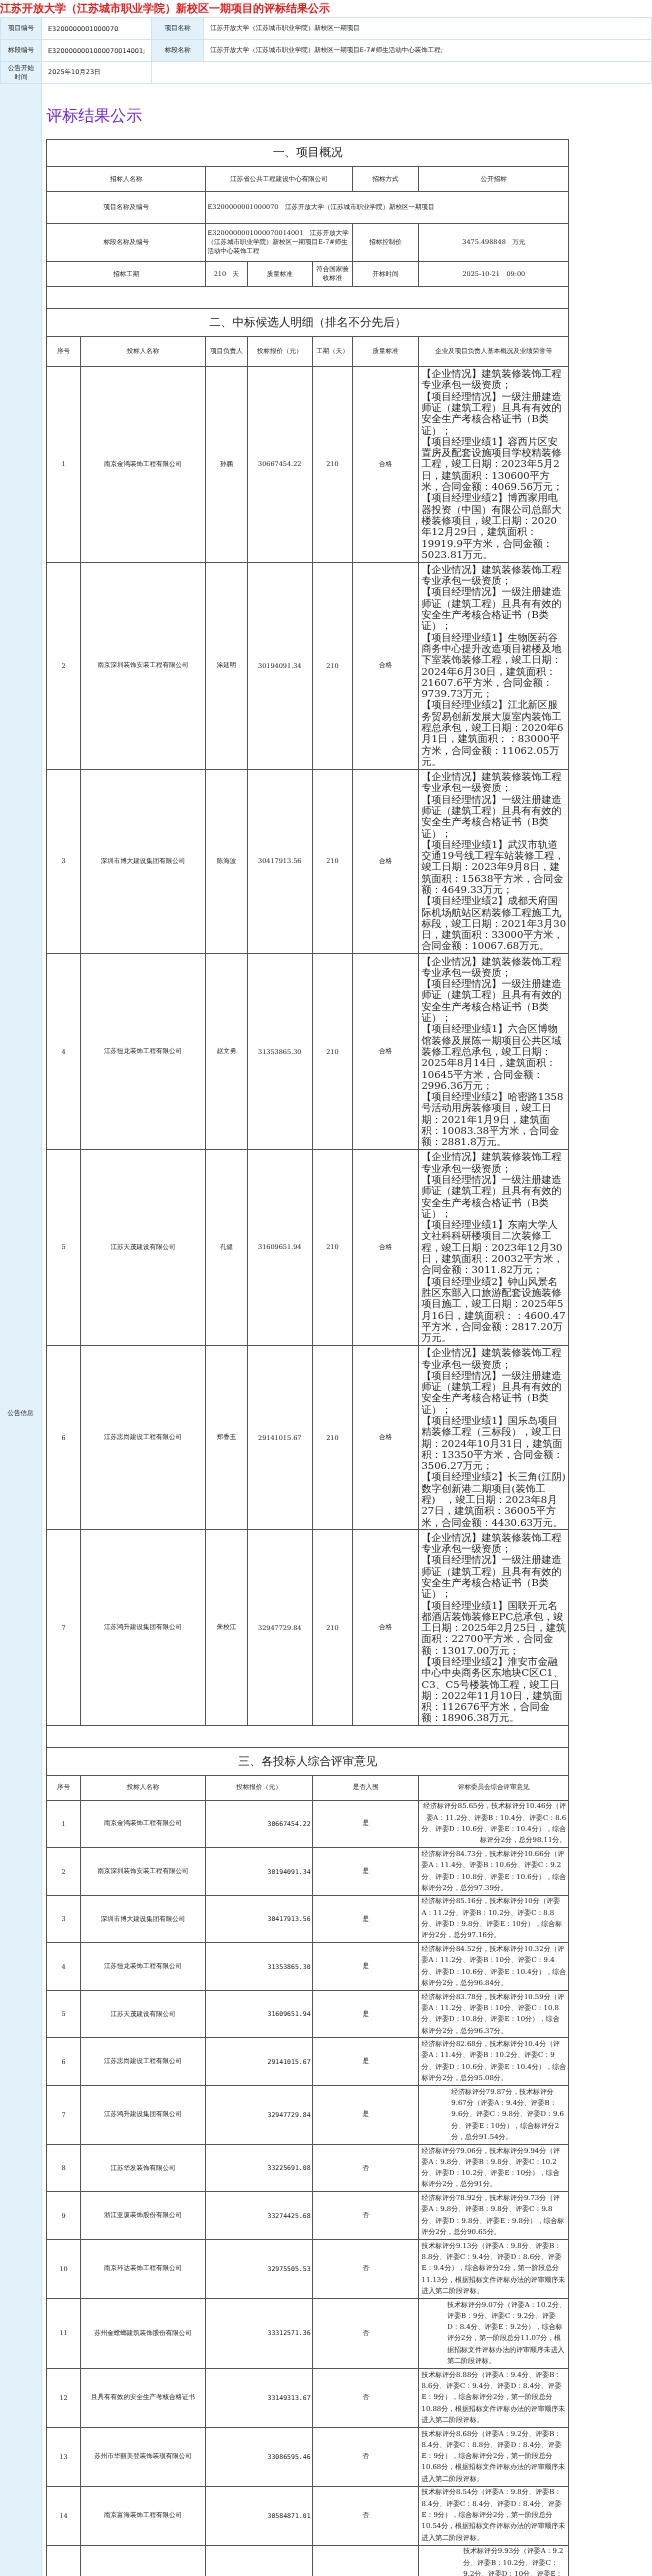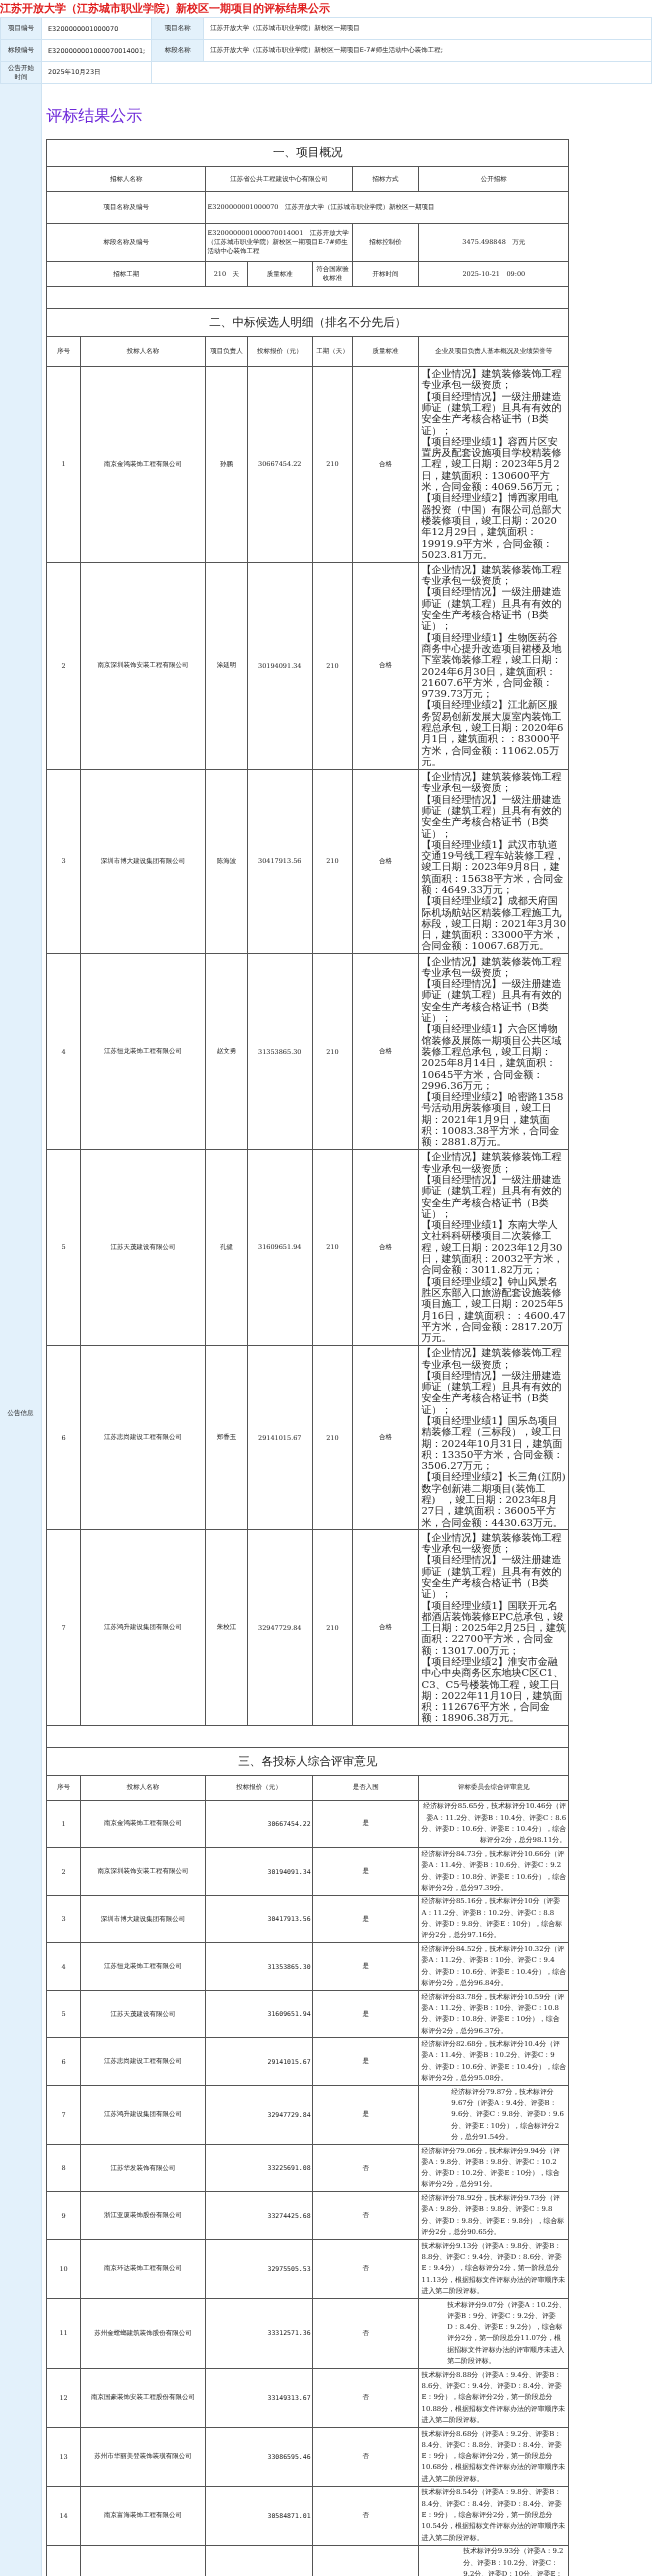--- a/index.html
+++ b/index.html
@@ -287,21 +287,21 @@
           </tr>
           <tr>
             <td colspan="1">11</td>
             <td colspan="1">苏州金螳螂建筑装饰股份有限公司</td>
             <td colspan="2" style="text-align: right; font-family: &quot;DejaVu Sans Mono&quot;, monospace;">33312571.36</td>
             <td colspan="2">否</td>
             <td colspan="1" class="opinion" style="white-space: pre-line; padding-left: 28px;">技术标评分9.07分（评委A：10.2分、评委B：9分、评委C：9.2分、评委D：8.4分、评委E：9.2分），综合标评分2分，第一阶段总分11.07分，根据招标文件评标办法的评审顺序未进入第二阶段评标。</td>
           </tr>
           <tr>
             <td colspan="1">12</td>
-            <td colspan="1">南京国豪装饰安装工程股份有限公司</td>
+            <td colspan="1">且具有有效的安全生产考核合格证书</td>
             <td colspan="2" style="text-align: right; font-family: &quot;DejaVu Sans Mono&quot;, monospace;">33149313.67</td>
             <td colspan="2">否</td>
             <td colspan="1" class="opinion" style="white-space: pre-line;">技术标评分8.88分（评委A：9.4分、评委B：8.6分、评委C：9.4分、评委D：8.4分、评委E：9分），综合标评分2分，第一阶段总分10.88分，根据招标文件评标办法的评审顺序未进入第二阶段评标。</td>
           </tr>
           <tr>
             <td colspan="1">13</td>
             <td colspan="1">苏州市华丽美登装饰装璜有限公司</td>
             <td colspan="2" style="text-align: right; font-family: &quot;DejaVu Sans Mono&quot;, monospace;">33086595.46</td>
             <td colspan="2">否</td>
             <td colspan="1" class="opinion" style="white-space: pre-line;">技术标评分8.68分（评委A：9.2分、评委B：8.4分、评委C：8.8分、评委D：8.4分、评委E：9分），综合标评分2分，第一阶段总分10.68分，根据招标文件评标办法的评审顺序未进入第二阶段评标。</td>

